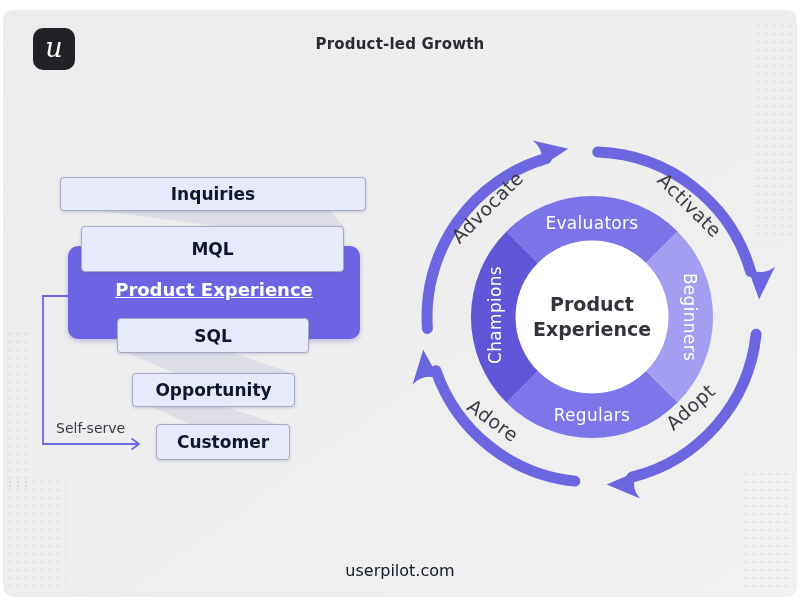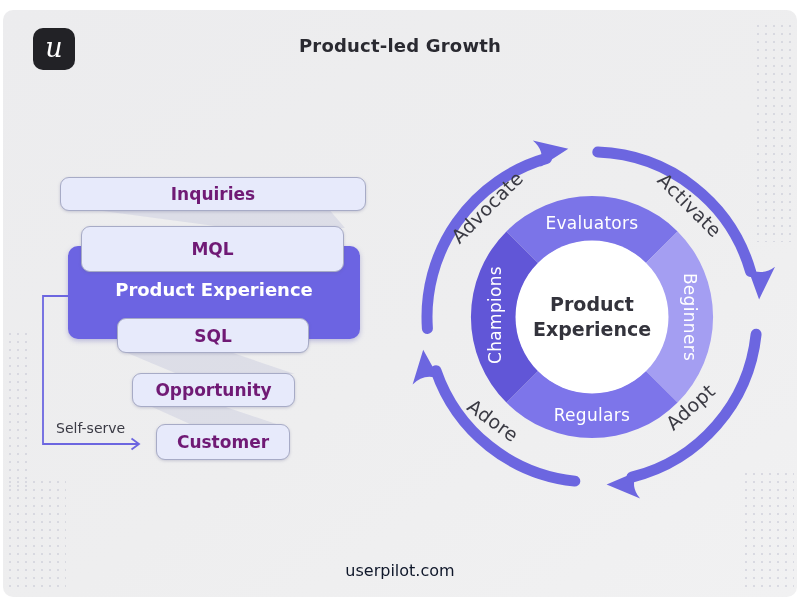--- a/index.html
+++ b/index.html
@@ -25,43 +25,43 @@
 
   .logo{
     position:absolute;left:33px;top:28px;width:42px;height:42px;
     background:#222226;border-radius:10px;
     display:flex;align-items:center;justify-content:center;
     color:#ffffff;font-family:"DejaVu Serif","Liberation Serif",serif;
     font-style:italic;font-size:27px;padding-bottom:3px;box-sizing:border-box;
   }
   .title{
     position:absolute;left:0;top:35px;width:100%;text-align:center;
-    font-size:18px;font-weight:700;color:#2a2a31;letter-spacing:.2px;
+    font-size:15px;font-weight:700;color:#2a2a31;letter-spacing:.2px;
   }
   .footer{
     position:absolute;left:0;top:561px;width:100%;text-align:center;
     font-size:16px;color:#0f172a;
   }
 
   
   .stage{
     position:absolute;display:flex;align-items:center;justify-content:center;
-    background:#e7eafb;border:1px solid #a7abc6;border-radius:9px;
-    font-size:17px;font-weight:600;color:#701a75;z-index:3;
+    background:#e7eafb;border:1px solid #a7abc6;border-radius:4px;
+    font-size:17px;font-weight:600;color:#0f172a;z-index:3;
     box-shadow:0 1px 3px rgba(100,100,140,.28);box-sizing:border-box;
   }
   .stage.inquiries{left:60px;top:177px;width:306px;height:34px;}
   .stage.mql{left:81px;top:226px;width:263px;height:46px;}
   .stage.sql{left:117px;top:318px;width:192px;height:35px;}
   .stage.opportunity{left:132px;top:373px;width:163px;height:34px;}
   .stage.customer{left:146px;top:424px;width:134px;height:36px;margin-left:10px;}
   .stage.highlight{
     left:68px;top:246px;width:292px;height:93px;border:none;border-radius:10px;
     background:#6c64e2;color:#ffffff;font-size:18px;z-index:2;
-    padding-bottom:7px;box-shadow:0 2px 5px rgba(90,85,180,.35);
+    padding-bottom:7px;box-shadow:0 2px 5px rgba(90,85,180,.35);text-decoration:underline;
   }
   .funnel-shadow{position:absolute;background:rgba(199,201,222,.45);z-index:1;}
   .fs1{left:95px;top:210px;width:255px;height:18px;
        clip-path:polygon(0 0,92% 0,98% 100%,53% 100%);}
   .fs2{left:125px;top:352px;width:175px;height:22px;
        clip-path:polygon(0 0,60% 0,97% 100%,30% 100%);}
   .fs3{left:150px;top:406px;width:132px;height:19px;
        clip-path:polygon(0 0,55% 0,98% 100%,32% 100%);}
   .selfserve-label{
     position:absolute;left:56px;top:420px;font-size:14px;font-weight:500;

